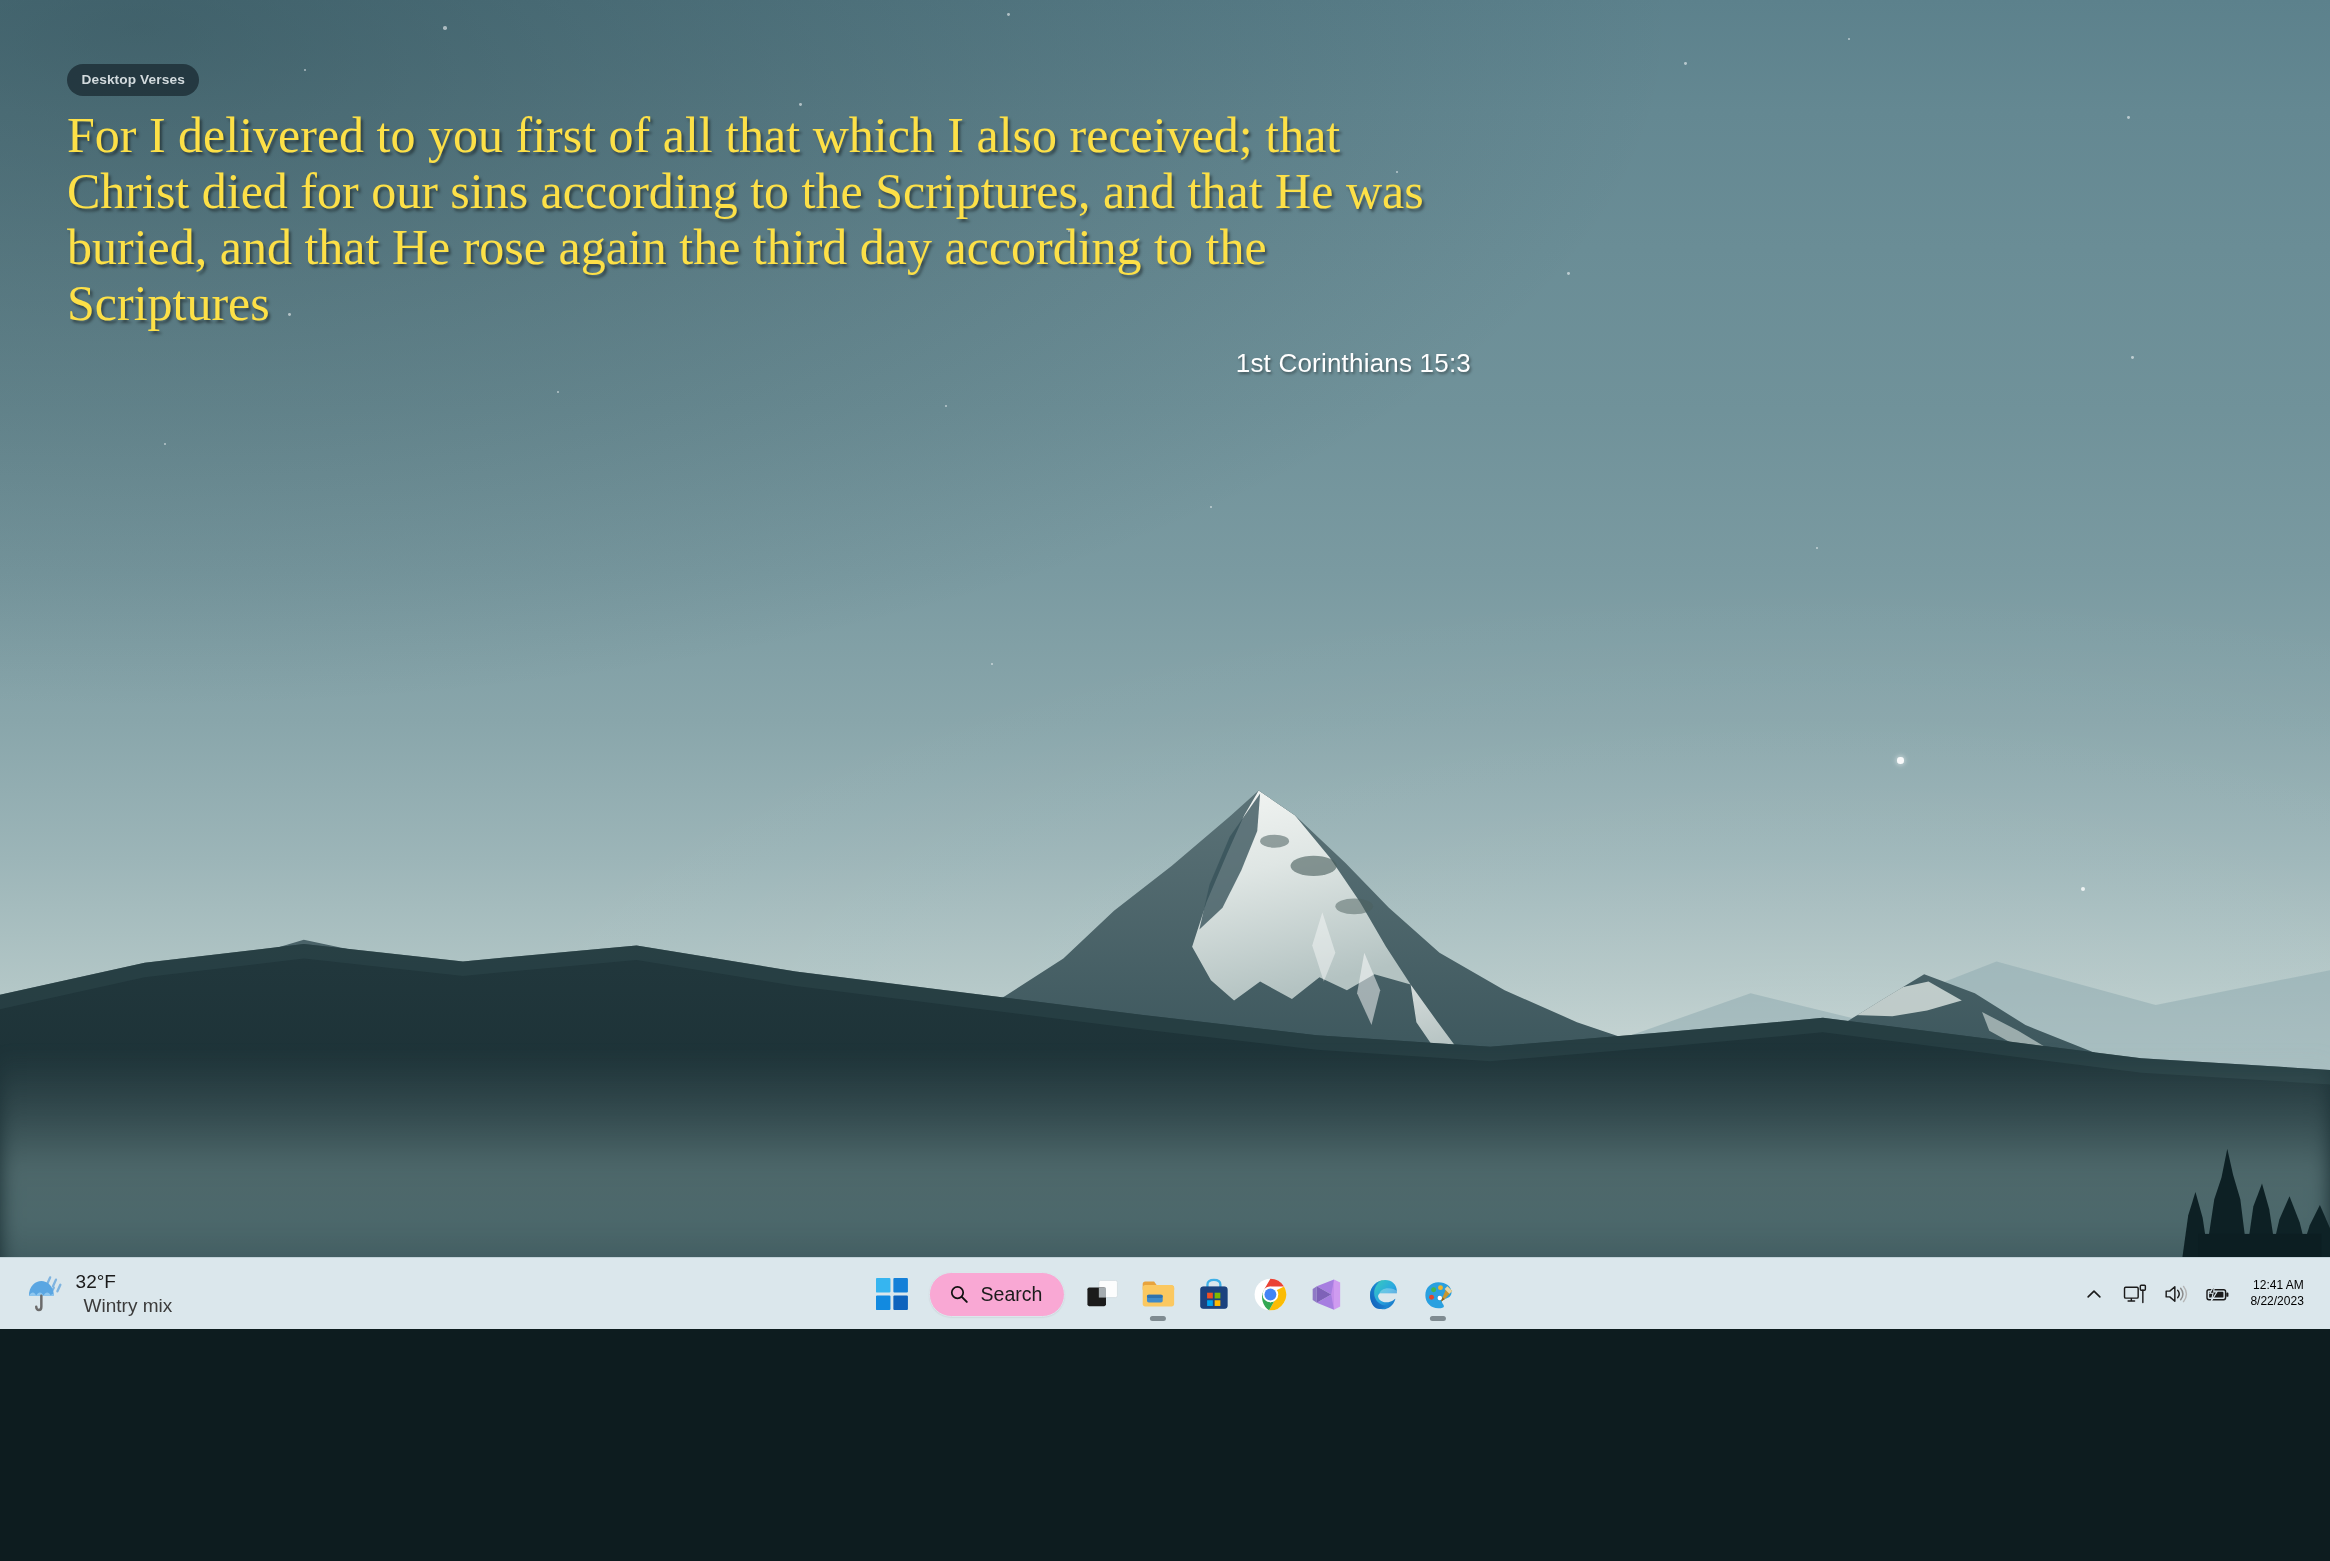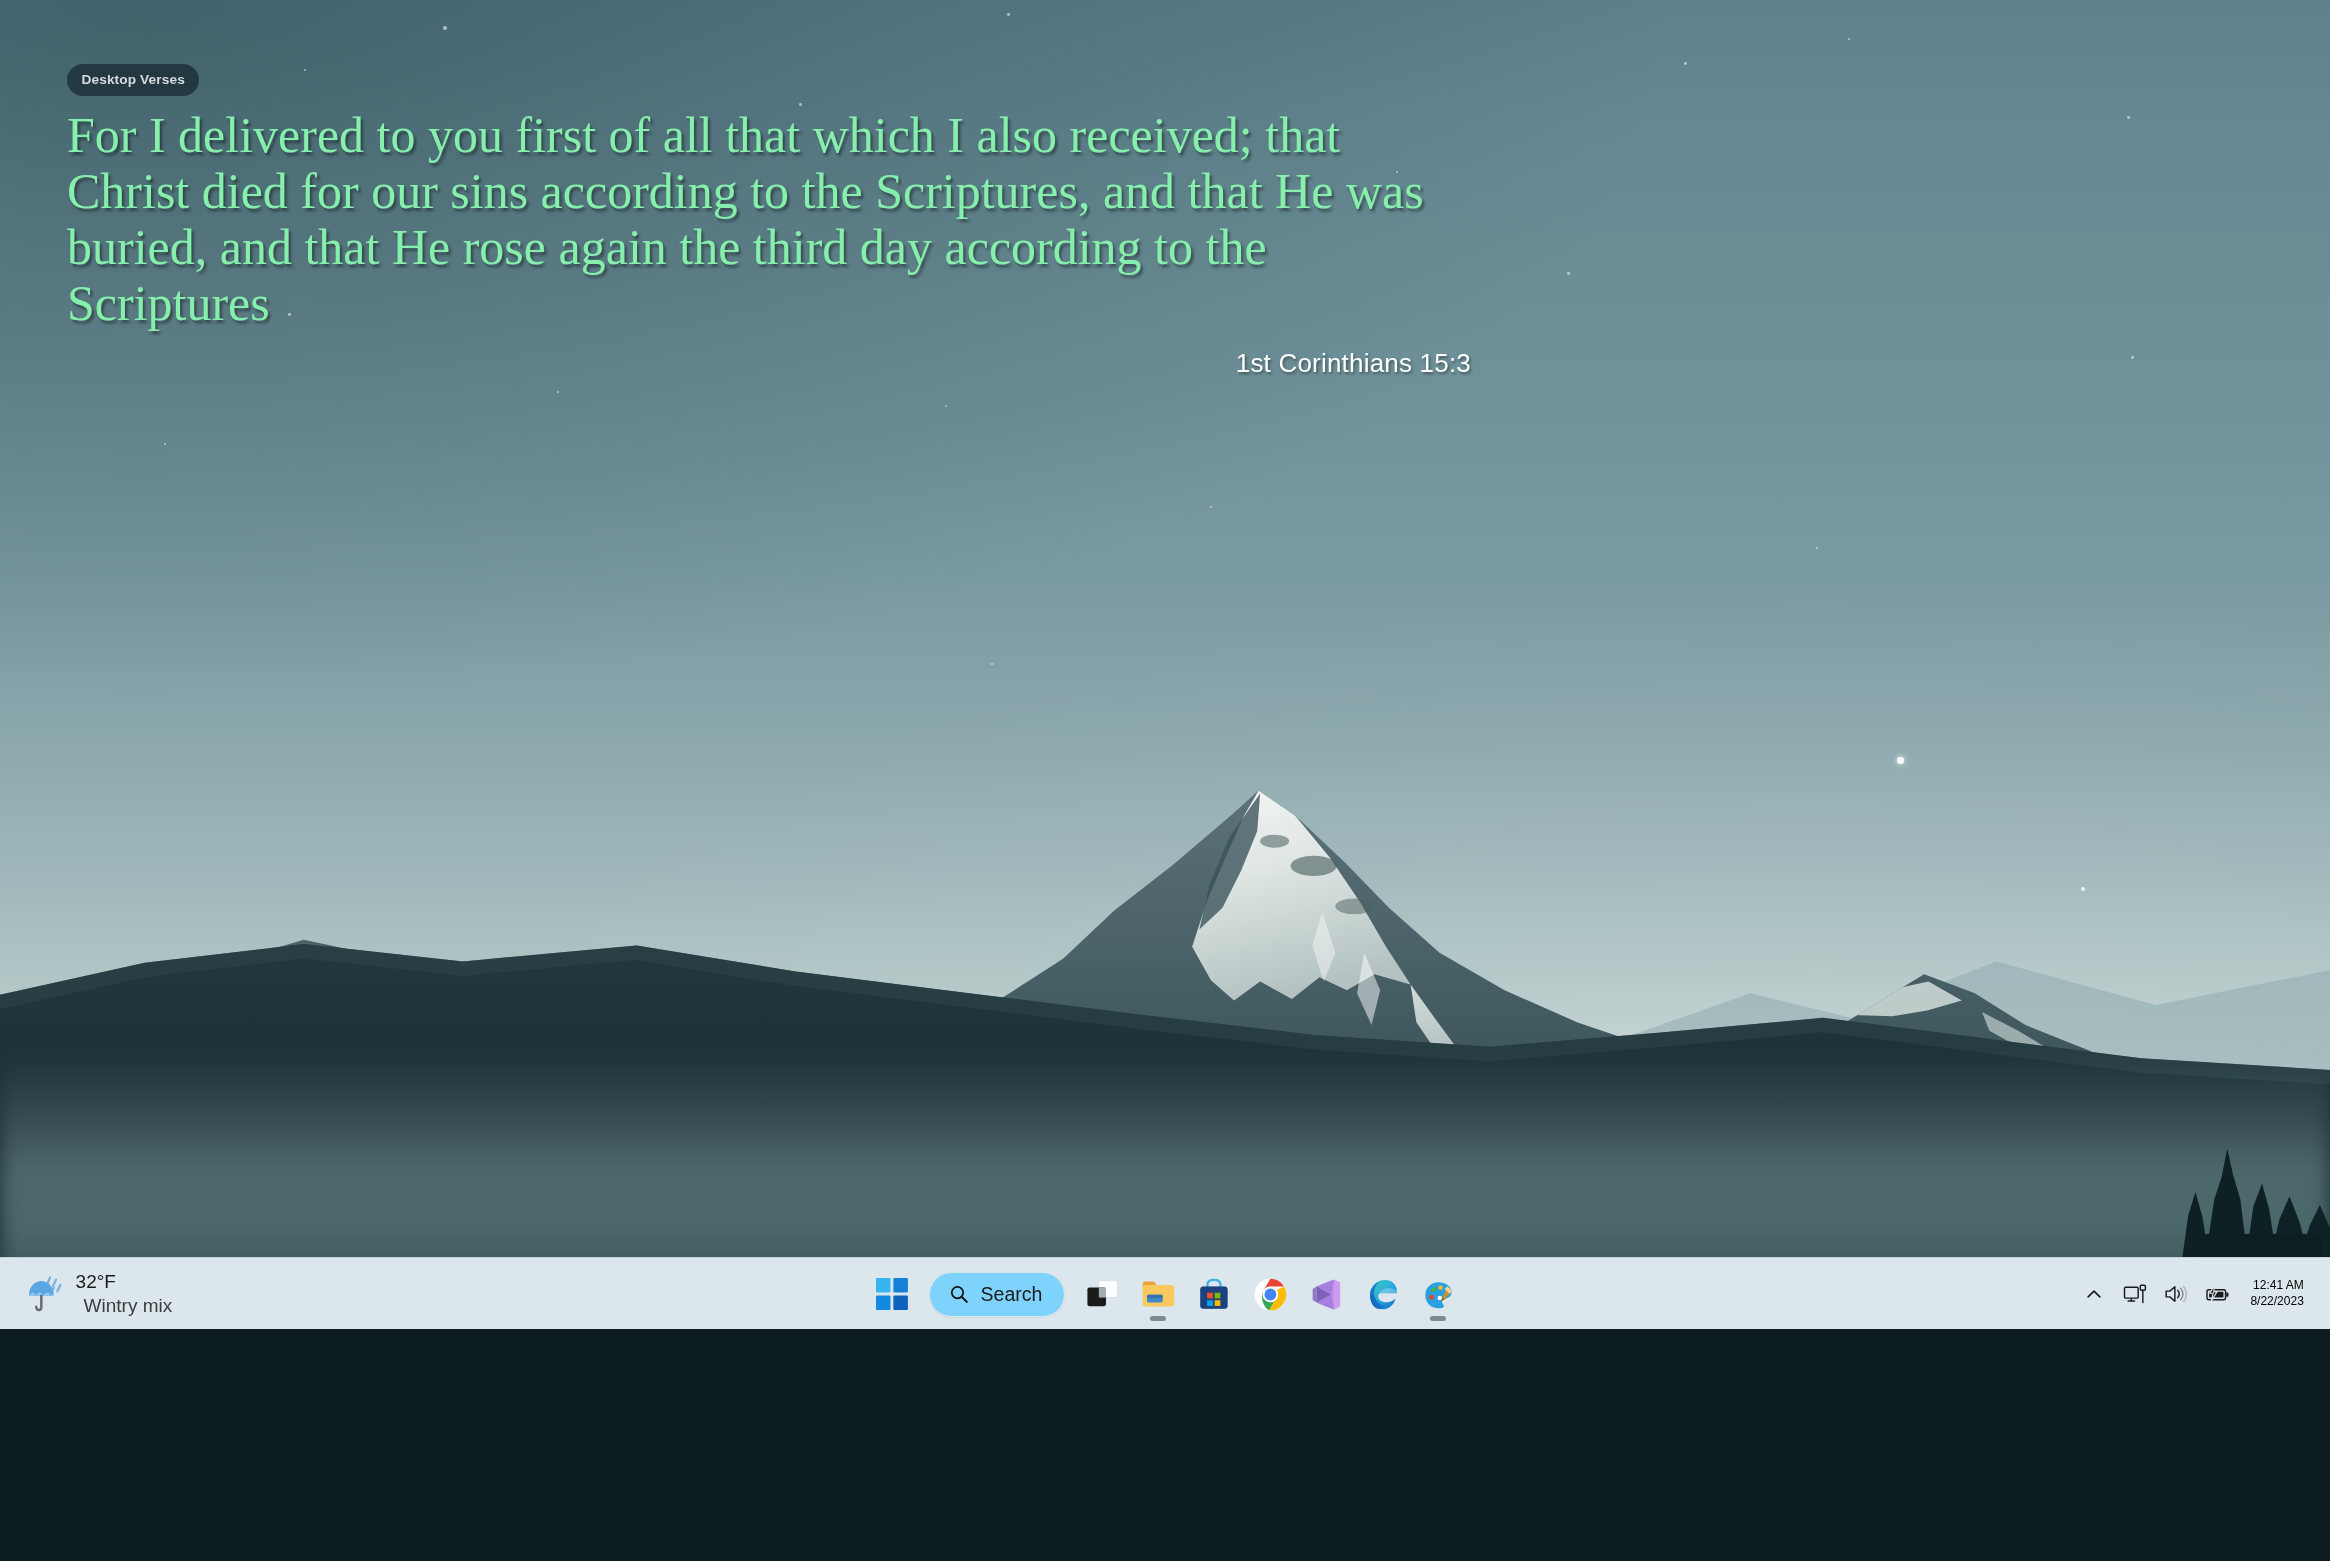--- a/index.html
+++ b/index.html
@@ -93,21 +93,21 @@
     font-weight:600;
     letter-spacing:0.1px;
     padding:8px 14.5px 8.7px 14.5px;
     border-radius:16px;
     margin-bottom:11.6px;
     pointer-events:auto;
   }
 
   #verse-text {
     font-family:"Liberation Serif", serif;
-    color:#86efac;
+    color:#fde047;
     font-size:50px;
     line-height:1.12;
     text-shadow:2.2px 2.9px 2.9px rgba(0,0,0,0.42);
     max-width:1404px;
   }
 
   #verse-ref {
     margin-top:17px;
     text-align:right;
     width:1404px;
@@ -166,21 +166,21 @@
     border-radius:2.9px;
     background:#7f8b91;
   }
 
   #search-pill {
     display:flex; align-items:center;
     gap:12px;
     height:45px;
     padding:0 22px 0 19px;
     margin:0 8.7px;
-    background:#7dd3fc;
+    background:#f9a8d4;
     border:0.7px solid #dbe7ec;
     border-radius:22.4px;
     box-shadow:0 0.7px 1.4px rgba(0,0,0,.07);
     cursor:text;
   }
   #search-pill .s-label { font-size:19.5px; color:#1c1c1c; }
 
   
   #tray {
     position:absolute; right:0; top:0;

